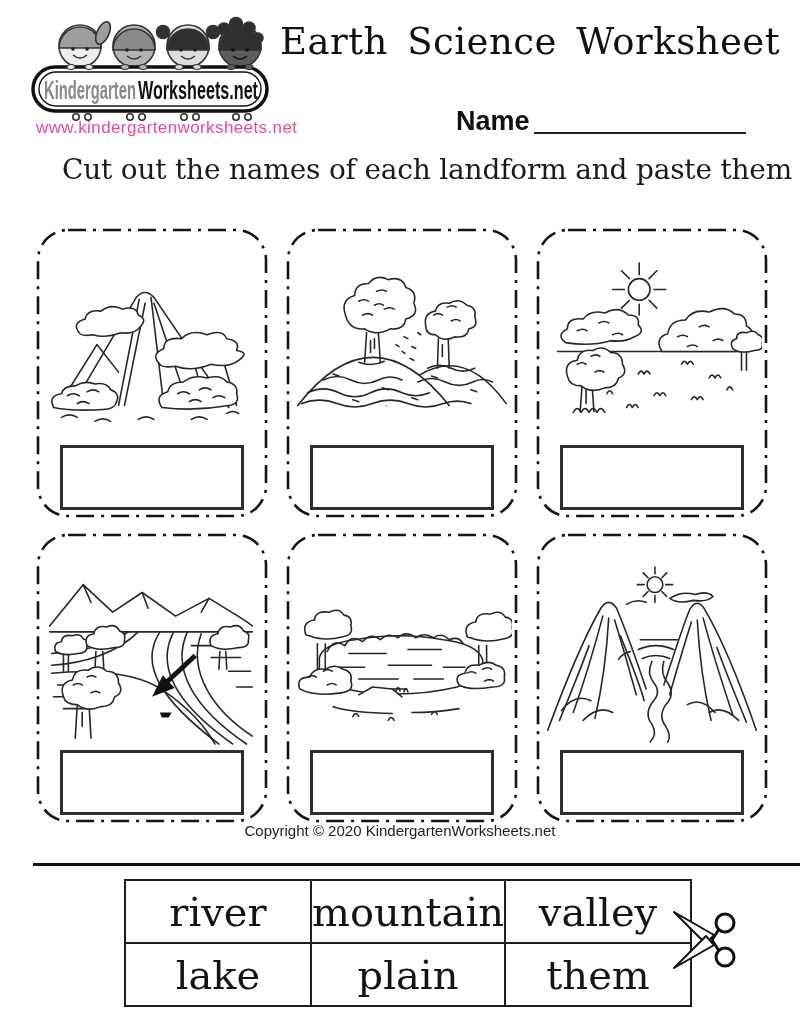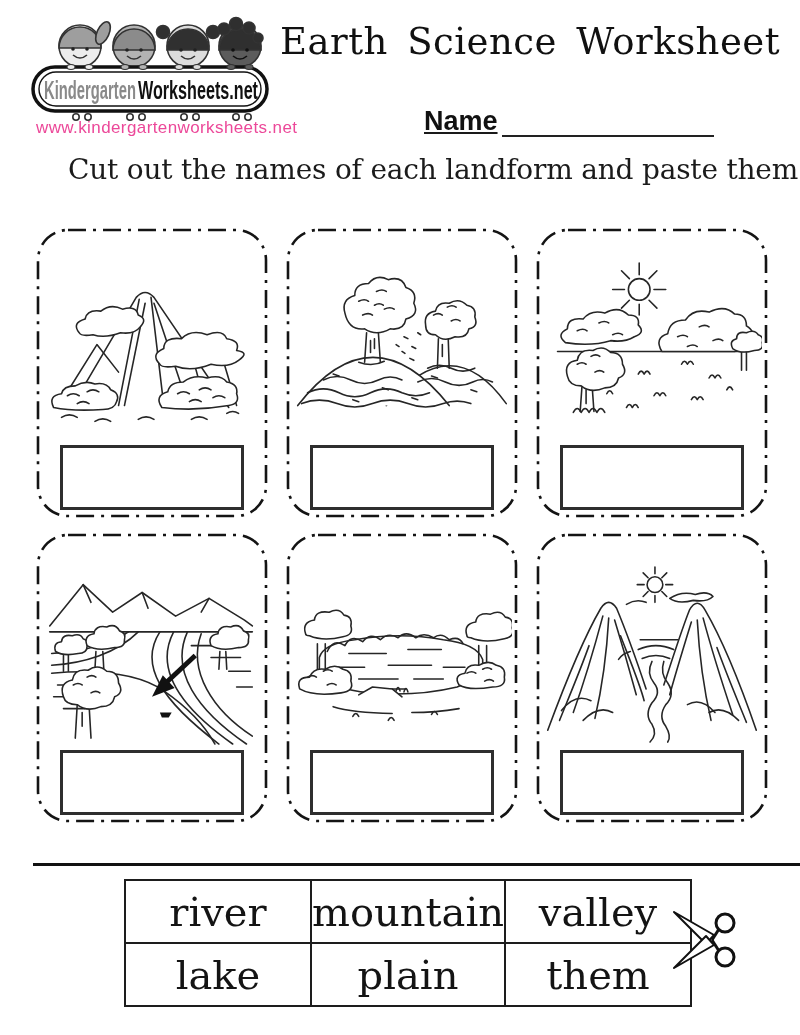--- a/index.html
+++ b/index.html
@@ -7,27 +7,27 @@
          font-family:"Liberation Sans",sans-serif;color:#1a1a1a;}
   .serif{font-family:"DejaVu Serif",serif;}
   .sans{font-family:"Liberation Sans",sans-serif;}
 
   .logo{position:absolute;left:30px;top:10px;width:240px;height:114px;}
   .logo-url{position:absolute;left:36px;top:118px;font-size:17px;color:#ec4899;letter-spacing:.4px;}
 
   .page-title{position:absolute;left:280px;top:20px;width:500px;font-size:37px;color:#111;
               letter-spacing:.5px;word-spacing:7px;white-space:nowrap;}
 
-  .name-row{position:absolute;left:424px;top:106px;display:flex;align-items:flex-end;text-decoration:underline;}
+  .name-row{position:absolute;left:456px;top:106px;display:flex;}
   .name-label{font-size:27px;font-weight:bold;color:#111;}
   .write-line{width:212px;height:26px;border-bottom:2.5px solid #222;margin-left:4px;}
 
   .instructions{position:absolute;left:62px;top:150px;width:700px;font-size:28px;
                 line-height:39px;color:#1b1b1b;letter-spacing:-.2px;}
-  .instructions div{white-space:nowrap;margin-left:6px;}
+  .instructions div{white-space:nowrap;}
 
   .card{position:absolute;width:232px;height:290px;}
   .card .border-svg{position:absolute;left:0;top:0;}
   .card .art{position:absolute;left:6px;top:30px;}
   .answer-box{position:absolute;left:24px;bottom:8px;width:184px;height:65px;
               border:3px solid #2e2e2e;background:#fff;box-sizing:border-box;}
 
   .copyright{position:absolute;left:0;top:821px;width:800px;text-align:center;
              font-size:15px;color:#1f1f1f;line-height:19px;}
 
@@ -282,20 +282,21 @@
         <path d="M174,152 q-14,-16 -28,-8 M198,160 q-16,-16 -30,-8"></path>
         <path d="M98,78 L136,78 M96,88 q18,-8 36,0 M100,97 q14,-6 28,0 M88,90 q-8,2 -12,8"></path>
         <path d="M110,100 q-6,12 2,22 q8,10 -2,20 q-8,12 0,22 q6,10 -2,18"></path>
         <path d="M122,100 q-4,12 4,22 q8,12 -2,22 q-8,12 0,22 q6,10 2,16"></path>
       </g>
     </svg>
     <div class="answer-box"></div>
   </div>
 
   <div class="copyright sans">
+    <div>Copyright © 2020 KindergartenWorksheets.net</div>
   </div>
 
   <div class="divider"></div>
 
   <table class="word-bank serif">
     <tbody>
       <tr>
         <td>river</td>
         <td class="word-mountain">mountain</td>
         <td>valley</td>

